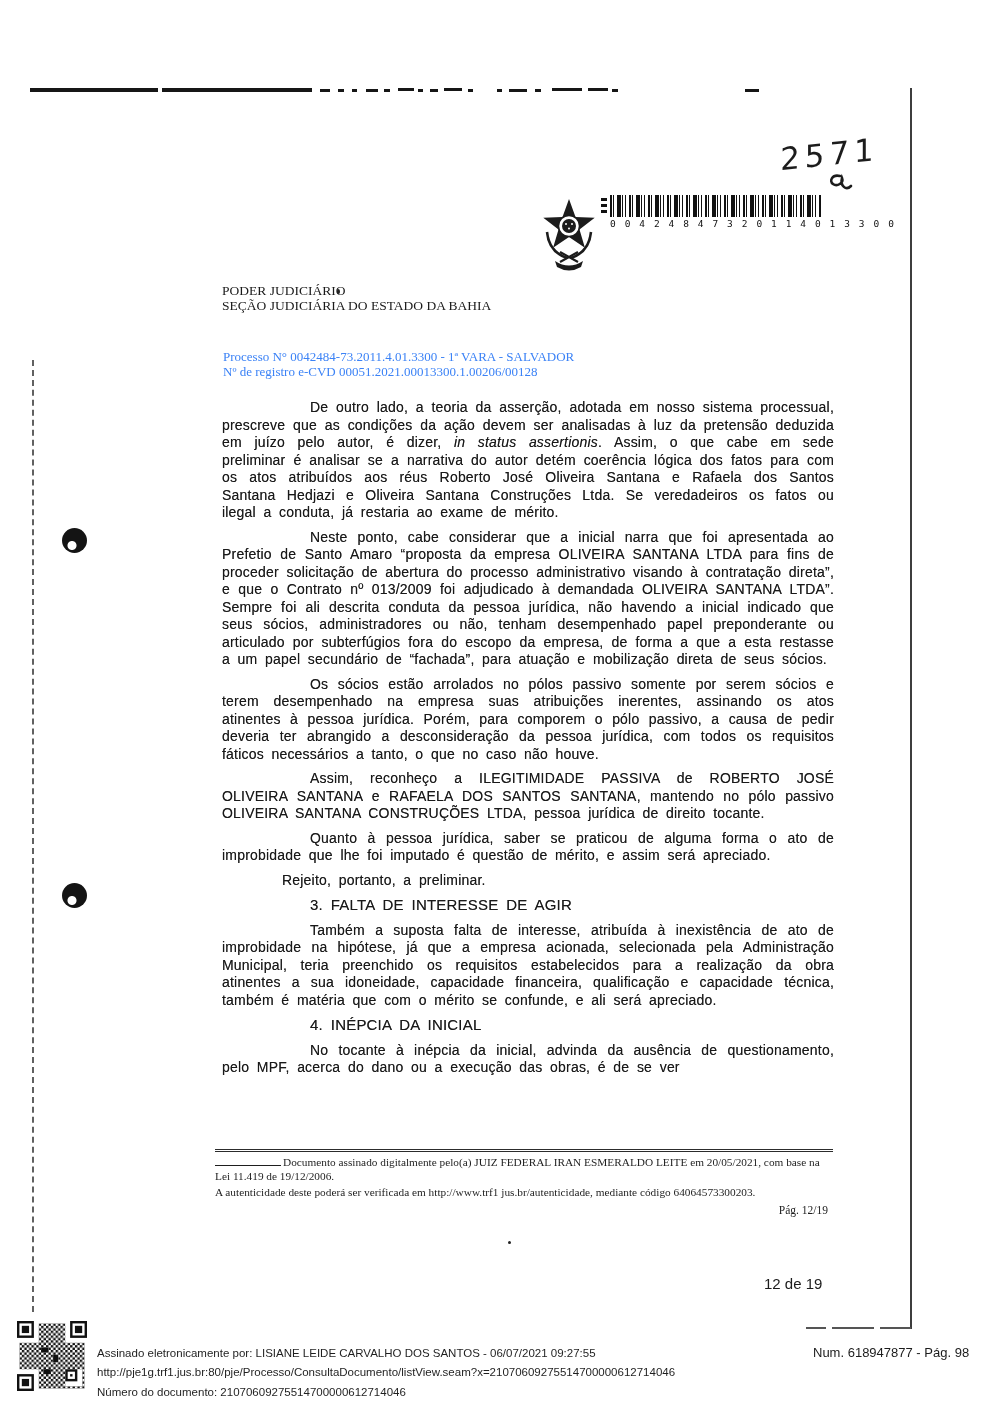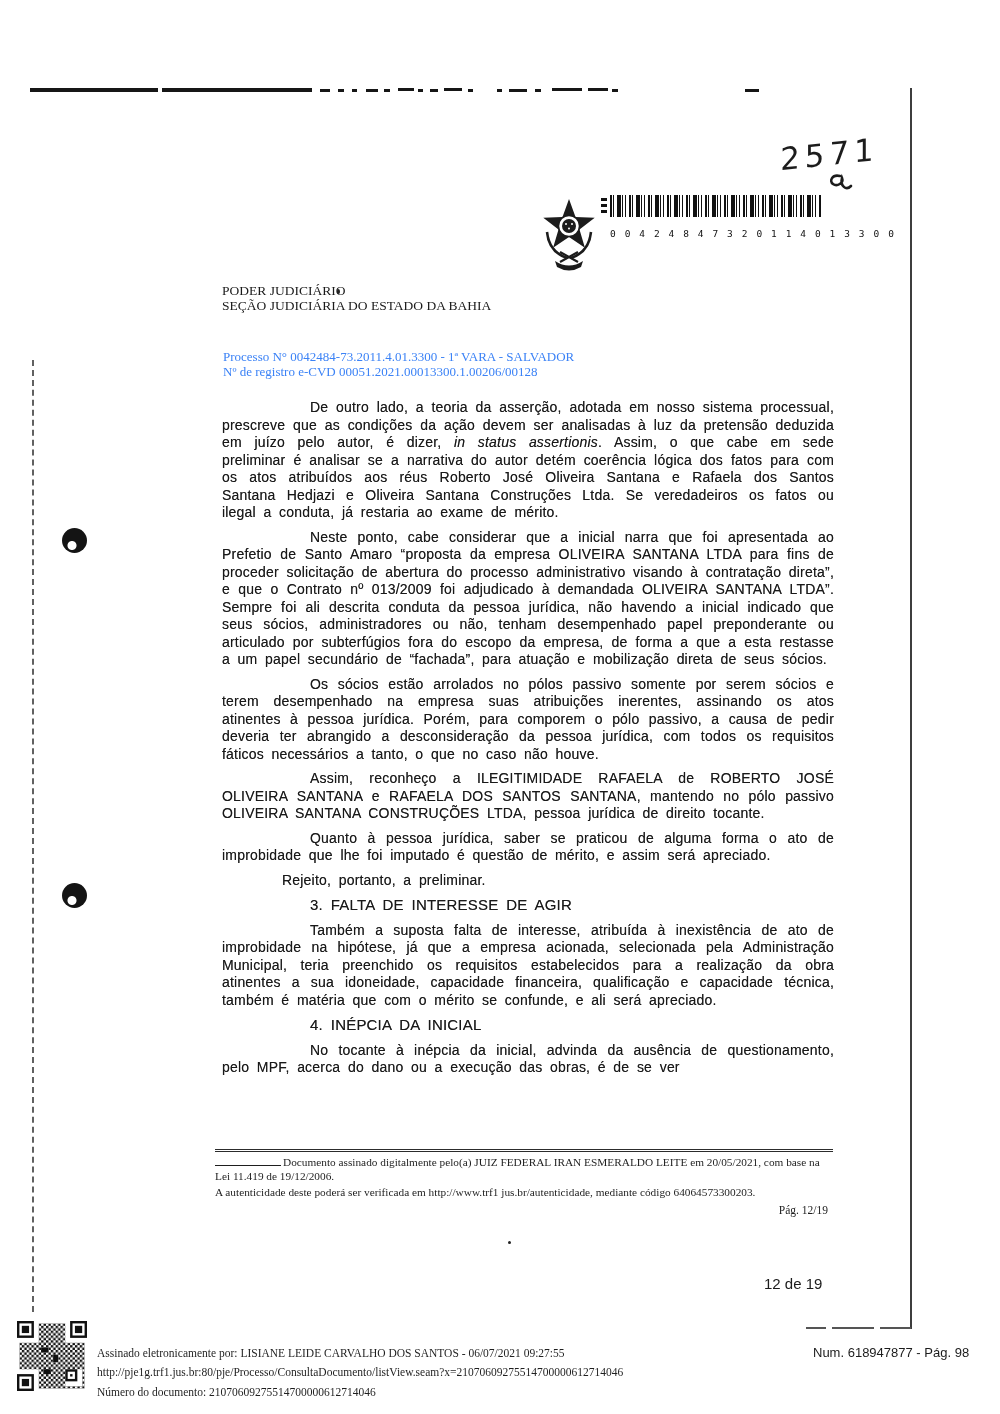--- a/index.html
+++ b/index.html
@@ -23,21 +23,21 @@
   .flourish{position:absolute;left:824px;top:172px;}
   
   .emblem{position:absolute;left:534px;top:196px;}
   .barcode-wrap{position:absolute;left:610px;top:195px;width:212px;}
   .barcode{width:212px;height:22px;
     background:repeating-linear-gradient(90deg,
       #111 0 2px,#fff 2px 3px,#111 3px 4px,#fff 4px 7px,#111 7px 11px,
       #fff 11px 12px,#111 12px 13px,#fff 13px 15px,#111 15px 16px,#fff 16px 19px);}
   .barcode-guard{position:absolute;left:-9px;top:3px;}
   .barcode-guard i{display:block;width:6px;height:3px;background:#111;margin-bottom:3px;}
-  .barcode-digits{margin-top:11px;text-align:right;font-family:"DejaVu Sans Mono",monospace;
+  .barcode-digits{margin-top:1px;text-align:right;font-family:"DejaVu Sans Mono",monospace;
                   font-size:9.5px;letter-spacing:1.6px;color:#111;white-space:nowrap;}
   .header-text{position:absolute;left:222px;top:283px;width:612px;text-align:left;
                font-family:"Liberation Serif","DejaVu Serif",serif;line-height:15px;}
   .header-text .l1{font-size:13.5px;}
   .header-text .l2{font-size:14.5px;font-weight:bold;}
   .header-text .l3{font-size:13.5px;}
   .process-block{position:absolute;left:223px;top:350px;width:612px;
                  font-family:"Liberation Serif","DejaVu Serif",serif;font-size:13px;
                  line-height:14.5px;color:#3b82f6;}
   
@@ -60,21 +60,21 @@
   .footer-text .auth{margin-top:3px;}
   .uprefix{display:inline-block;width:66px;height:10px;border-bottom:1px solid #1e1e1e;
            margin-right:2px;}
   .page-ref{position:absolute;left:222px;top:1204px;width:606px;text-align:right;
             font-family:"Liberation Serif","DejaVu Serif",serif;font-size:11.5px;color:#1c1c1c;}
   .page-counter{position:absolute;left:764px;top:1275px;
             font-family:"Liberation Sans","DejaVu Sans",sans-serif;font-size:15px;color:#1c1c1c;}
   
   .qr{position:absolute;left:17px;top:1317px;}
   .sig-lines{position:absolute;left:97px;top:1344px;
-             font-family:Liberation Serif, serif;font-size:11.5px;
+             font-family:Liberation Sans, sans-serif;font-size:11.5px;
              line-height:19.3px;color:#1f1f1f;white-space:nowrap;}
   .num-ref{position:absolute;left:813px;top:1345px;
            font-family:"Liberation Sans","DejaVu Sans",sans-serif;font-size:13px;color:#1c1c1c;}
 </style>
 </head>
 <body>
 
 <div class="page">
 
   <div>
@@ -145,21 +145,21 @@
 
   <div class="process-block">
     <div>Processo N° 0042484-73.2011.4.01.3300 - 1ª VARA - SALVADOR</div>
     <div>Nº de registro e-CVD 00051.2021.00013300.1.00206/00128</div>
   </div>
 
   <div class="document-body">
       <p class="para"><span>De outro lado, a teoria da asserção, adotada em nosso sistema processual, prescreve que as condições da ação devem ser analisadas à luz da pretensão deduzida em juízo pelo autor, é dizer, </span><span class="i">in status assertionis</span><span>. Assim, o que cabe em sede preliminar é analisar se a narrativa do autor detém coerência lógica dos fatos para com os atos atribuídos aos réus Roberto José Oliveira Santana e Rafaela dos Santos Santana Hedjazi e Oliveira Santana Construções Ltda. Se veredadeiros os fatos ou ilegal a conduta, já restaria ao exame de mérito.</span></p>
       <p class="para"><span>Neste ponto, cabe considerar que a inicial narra que foi apresentada ao Prefetio de Santo Amaro “proposta da empresa OLIVEIRA SANTANA LTDA para fins de proceder solicitação de abertura do processo administrativo visando à contratação direta”, e que o Contrato nº 013/2009 foi adjudicado à demandada OLIVEIRA SANTANA LTDA”. Sempre foi ali descrita conduta da pessoa jurídica, não havendo a inicial indicado que seus sócios, administradores ou não, tenham desempenhado papel preponderante ou articulado por subterfúgios fora do escopo da empresa, de forma a que a esta restasse a um papel secundário de “fachada”, para atuação e mobilização direta de seus sócios.</span></p>
       <p class="para"><span>Os sócios estão arrolados no pólos passivo somente por serem sócios e terem desempenhado na empresa suas atribuições inerentes, assinando os atos atinentes à pessoa jurídica. Porém, para comporem o pólo passivo, a causa de pedir deveria ter abrangido a desconsideração da pessoa jurídica, com todos os requisitos fáticos necessários a tanto, o que no caso não houve.</span></p>
-      <p class="para"><span>Assim, reconheço a ILEGITIMIDADE RAFAELA de </span><span class="b">ROBERTO JOSÉ OLIVEIRA SANTANA e RAFAELA DOS SANTOS SANTANA,</span><span> mantendo no pólo passivo </span><span class="b">OLIVEIRA SANTANA CONSTRUÇÕES LTDA,</span><span> pessoa jurídica de direito tocante.</span></p>
+      <p class="para"><span>Assim, reconheço a ILEGITIMIDADE PASSIVA de </span><span class="b">ROBERTO JOSÉ OLIVEIRA SANTANA e RAFAELA DOS SANTOS SANTANA,</span><span> mantendo no pólo passivo </span><span class="b">OLIVEIRA SANTANA CONSTRUÇÕES LTDA,</span><span> pessoa jurídica de direito tocante.</span></p>
       <p class="para"><span>Quanto à pessoa jurídica, saber se praticou de alguma forma o ato de improbidade que lhe foi imputado é questão de mérito, e assim será apreciado.</span></p>
       <p class="stmt"><span class="b">Rejeito, portanto, a preliminar.</span></p>
       <p class="heading"><span class="b">3. FALTA DE INTERESSE DE AGIR</span></p>
       <p class="para"><span>Também a suposta falta de interesse, atribuída à inexistência de ato de improbidade na hipótese, já que a empresa acionada, selecionada pela Administração Municipal, teria preenchido os requisitos estabelecidos para a realização da obra atinentes a sua idoneidade, capacidade financeira, qualificação e capacidade técnica, </span><span class="b">também é matéria que com o mérito se confunde, e ali será apreciado.</span></p>
       <p class="heading"><span class="b">4. INÉPCIA DA INICIAL</span></p>
       <p class="para"><span>No tocante à inépcia da inicial, advinda da ausência de questionamento, pelo MPF, acerca do dano ou a execução das obras, é de se ver</span></p>
     </div>
 
   <div class="footer-rule"></div>
   <div class="footer-text">

